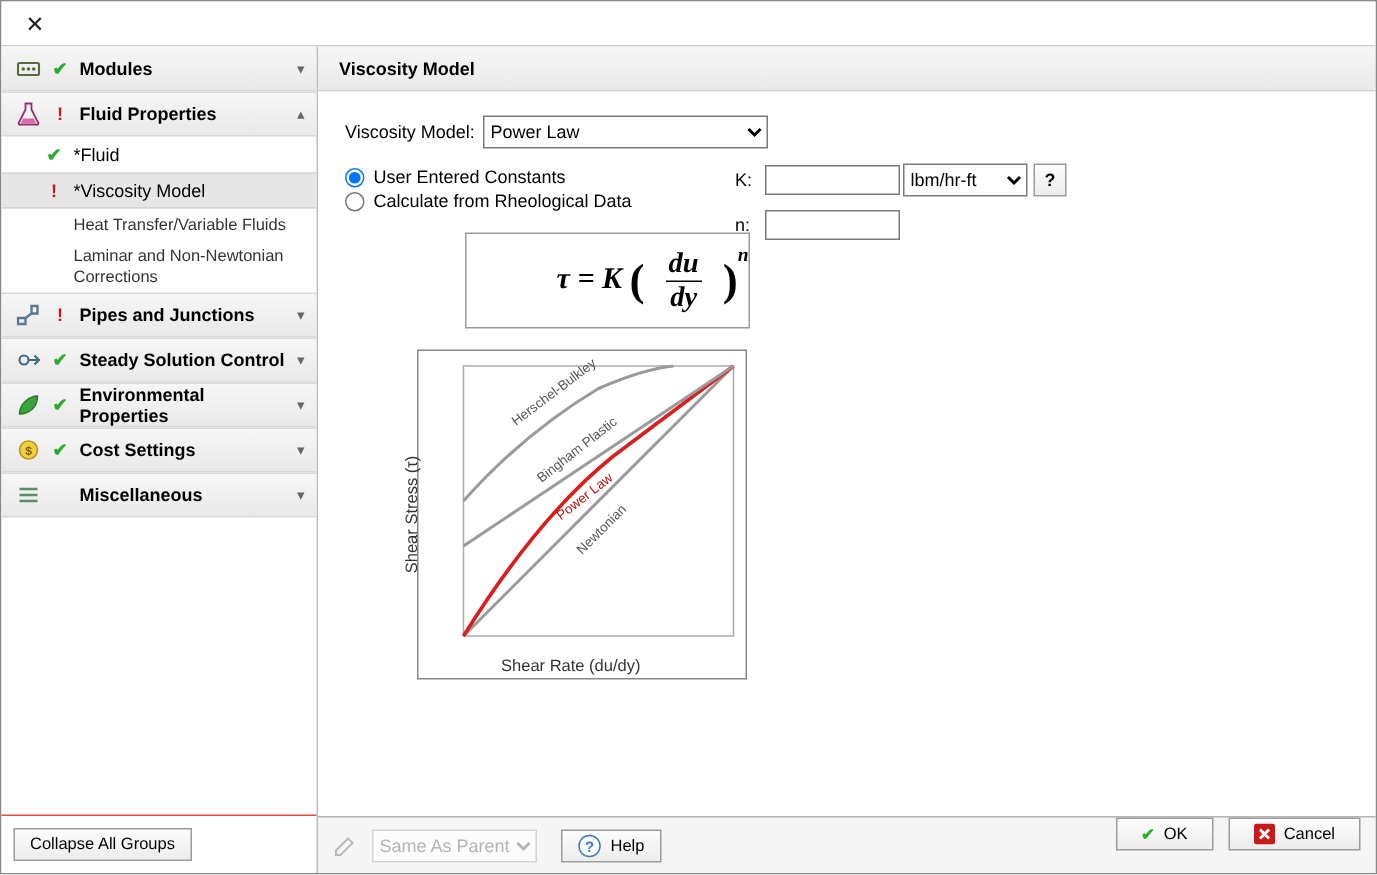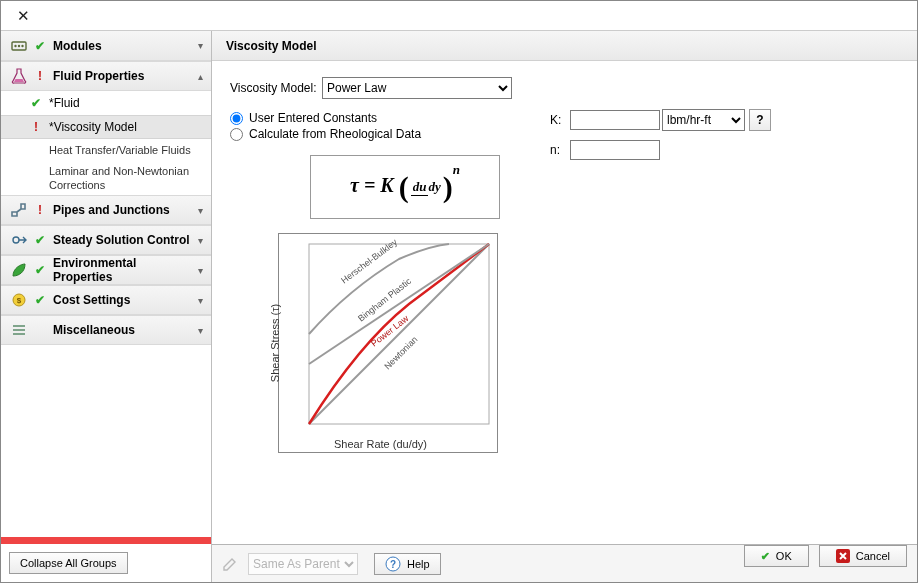--- a/index.html
+++ b/index.html
@@ -14,39 +14,39 @@
 .group { display: flex; align-items: center; height: 30px; padding: 0 8px; background: linear-gradient(#f6f6f6,#e9e9e9); border-top: 1px solid #d9d9d9; border-bottom: 1px solid #d9d9d9; cursor: default; }
 .group:first-child { border-top: none; }
 .group .icon { width: 20px; height: 20px; display: inline-flex; align-items: center; justify-content: center; margin-right: 4px; }
 .group .status { width: 14px; display: inline-flex; justify-content: center; margin-right: 6px; }
 .group .label { flex: 1; font-weight: 700; font-size: 12px; }
 .group .chev { color: #666; font-size: 10px; }
 .nav-child { display: flex; align-items: center; height: 24px; padding: 0 8px 0 28px; cursor: default; }
 .nav-child.sel { background: #e6e6e6; border-top: 1px solid #d4d4d4; border-bottom: 1px solid #d4d4d4; }
 .nav-child .status { width: 14px; display: inline-flex; justify-content: center; margin-right: 6px; }
 .nav-child.sub { padding-left: 48px; font-size: 11px; color: #333; height: auto; min-height: 22px; line-height: 14px; padding-top: 3px; padding-bottom: 3px; }
-.sidebar-footer { padding: 8px; border-top: 7px solid #ef4444; }
+.sidebar-footer { padding: 8px; border-top: 1px solid #ef4444; }
 .btn { display: inline-flex; align-items: center; height: 22px; padding: 0 10px; border: 1px solid #9b9b9b; background: linear-gradient(#fdfdfd,#ececec); cursor: default; font-size: 11px; }
 .main { flex: 1; display: flex; flex-direction: column; min-width: 0; }
 .section-header { height: 30px; display: flex; align-items: center; padding: 0 14px; font-weight: 700; background: linear-gradient(#f6f6f6,#e9e9e9); border-bottom: 1px solid #d0d0d0; }
 .panel { flex: 1; padding: 16px 18px; overflow: auto; background: #fff; }
 .row { display: flex; align-items: center; margin-bottom: 8px; min-height: 22px; }
 .formlabel { width: 92px; }
 select.combo { height: 22px; font-size: 12px; border: 1px solid #7a7a7a; background: #fff; }
 input[type=text].txt { height: 20px; border: 1px solid #7a7a7a; padding: 0 4px; font-size: 12px; }
 .txt.invalid { border-right: 3px solid #c61b1b; }
-.mid { display: flex; gap: 60px; }
+.mid { display: flex; }
 .left-col { width: 260px; }
 .right-col { }
 .radio-row { display: flex; align-items: center; margin: 2px 0; font-size: 12px; }
 .radio-row input { margin: 0 6px 0 0; }
 .btn.disabled { color: #9a9a9a; border-color: #c5c5c5; background: #f0f0f0; }
-.equation-box { width: 190px; height: 64px; border: 1px solid #999; margin: 14px 0 14px 80px; display: flex; align-items: center; justify-content: center; background: #fff; }
+.equation-box { width: 190px; height: 64px; border: 1px solid #999; margin: 14px 0 14px 80px; display: flex; align-items: center; justify-content: flex-end; background: #fff; }
 .eq { font-family: "Cambria Math", Georgia, serif; font-size: 20px; font-style: italic; font-weight: 700; }
-.frac { display: inline-flex; align-items: center; vertical-align: middle; margin: 0 2px; font-size: 13px; }
+.frac { display: inline-flex; flex-direction: column; align-items: center; vertical-align: middle; margin: 0 14px; font-size: 19px; }
 .frac .num { border-bottom: 1.5px solid #000; padding: 0 2px; }
 .plot-box { width: 220px; height: 220px; border: 1px solid #888; margin-left: 48px; position: relative; background: #fff; }
 .footer { height: 38px; border-top: 1px solid #b5b5b5; background: #f5f5f5; display: flex; padding: 0 10px; gap: 10px; }
 .footer-left { display: flex; align-items: center; gap: 10px; }
 .footer-spacer { flex: 1; }
 .btn.primary { padding: 0 16px; }
 .green-check { color: #2eab2e; font-weight: 700; }
 .red-bang { color: #c61b1b; font-weight: 700; }
 .tiny-dis { color: #9a9a9a; }
 .sq-icon { width: 16px; height: 16px; display: inline-block; }

